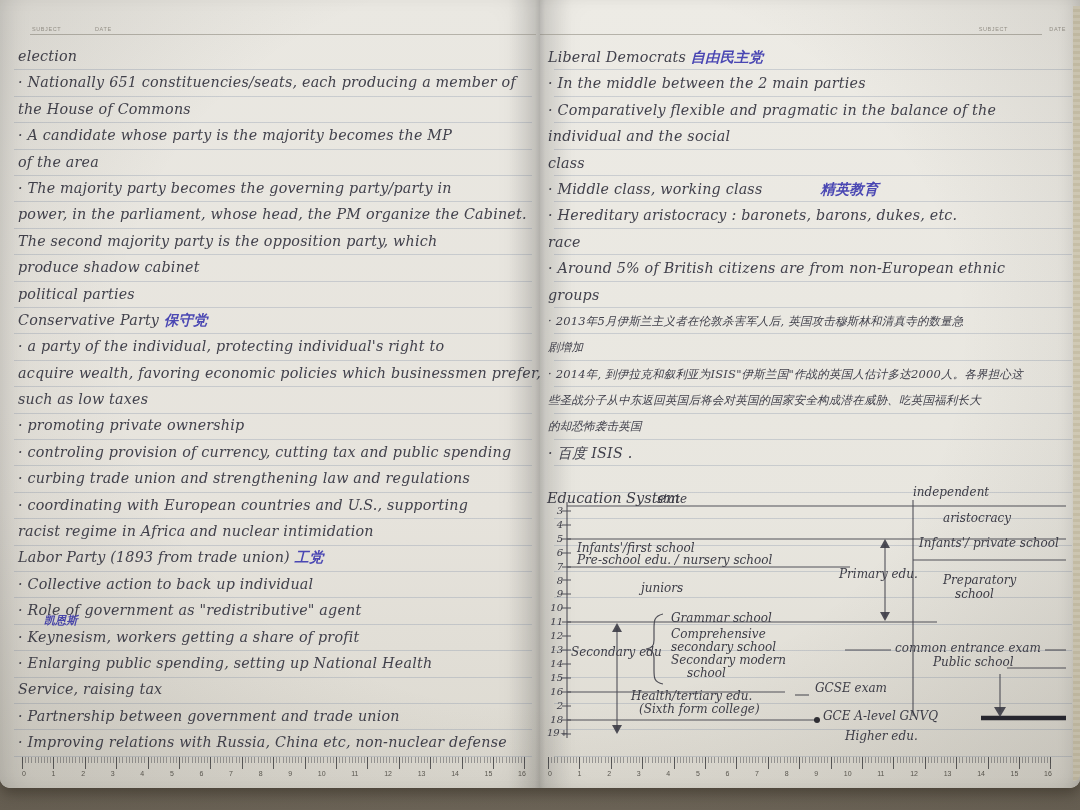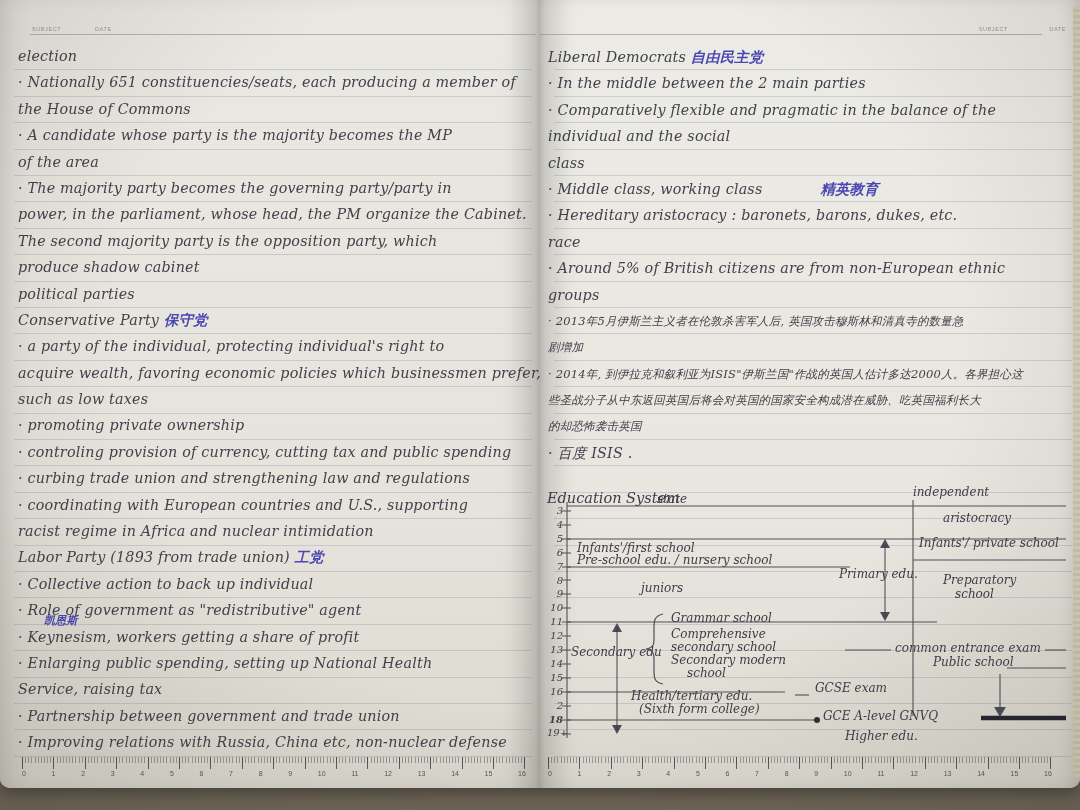--- a/index.html
+++ b/index.html
@@ -219,21 +219,21 @@
           <span style="top: 89.5px;">8</span>
           <span style="top: 103.4px;">9</span>
           <span style="top: 117.3px;">10</span>
           <span style="top: 131.2px;">11</span>
           <span style="top: 145.1px;">12</span>
           <span style="top: 159px;">13</span>
           <span style="top: 172.9px;">14</span>
           <span style="top: 186.8px;">15</span>
           <span style="top: 200.7px;">16</span>
           <span style="top: 214.6px;">2</span>
-          <span style="top: 228.5px; font-weight: bold;">18</span>
+          <span style="top: 228.5px;">18</span>
           <span style="top: 242.4px;">19+</span>
         </div>
       <span class="edu-label edu-title" style="left:2px;top:8px;text-align:right;">Education System</span>
       <span class="edu-label" style="left:112px;top:9px;">state</span>
       <span class="edu-label" style="left:368px;top:2px;">independent</span>
       <span class="edu-label" style="left:32px;top:30px;margin-top:40px;">Pre-school edu. / nursery school</span>
       <span class="edu-label" style="left:398px;top:28px;">aristocracy</span>
       <span class="edu-label" style="left:32px;top:58px;">Infants'/first school</span>
       <span class="edu-label" style="left:374px;top:53px;">Infants'/ private school</span>
       <span class="edu-label" style="left:294px;top:84px;text-align:right;">Primary edu.</span>

